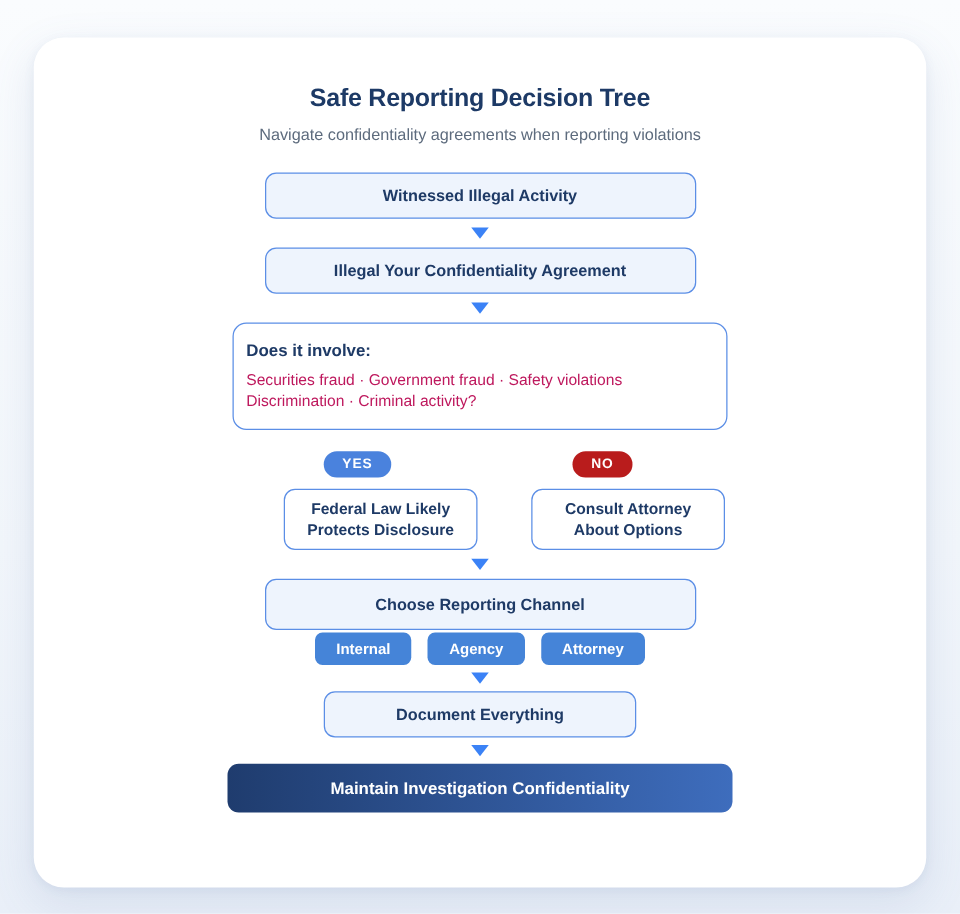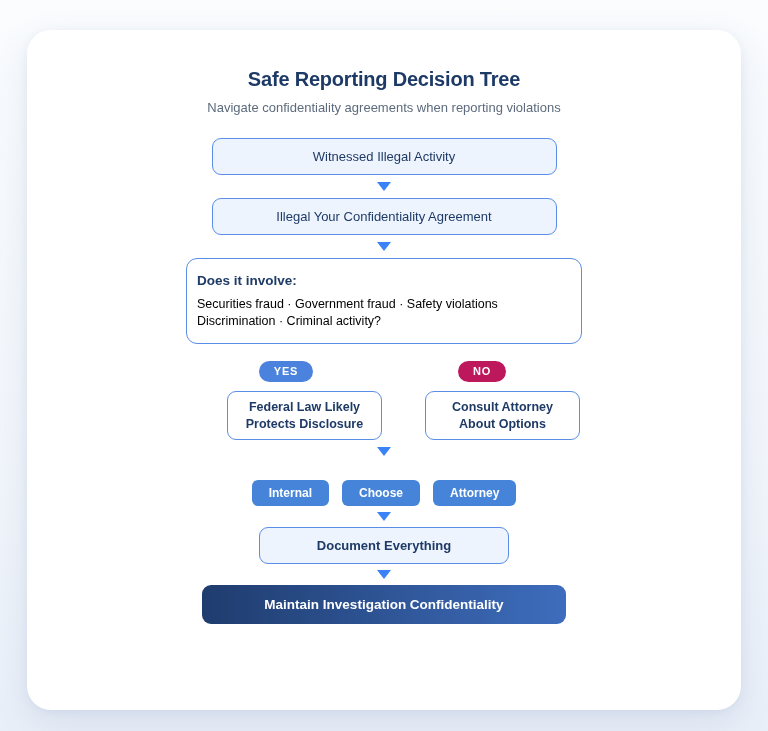--- a/index.html
+++ b/index.html
@@ -36,21 +36,21 @@
     color: #5d6b7d;
   }
   .node {
     margin-top: 0;
     width: 345px;
     background: #eef4fd;
     border: 1.5px solid #5b8ee6;
     border-radius: 9px;
     color: #1e3a66;
     font-size: 13px;
-    font-weight: 400;
+    font-weight: 700;
     text-align: center;
     padding: 10px 8px;
   }
   .node.first { margin-top: 23px; }
   .arrow {
     width: 0; height: 0;
     border-left: 7px solid transparent;
     border-right: 7px solid transparent;
     border-top: 9px solid #3b82f6;
     margin: 7px auto 7px auto;
@@ -65,21 +65,21 @@
     padding: 14px 10px 13px 10px;
   }
   .q-title {
     font-size: 13.5px;
     font-weight: 700;
     color: #1e3a66;
     margin-bottom: 8px;
   }
   .q-line {
     font-size: 12.5px;
-    color: #000000;
+    color: #be185d;
     line-height: 17px;
   }
   .pills-row {
     margin-top: 17px;
     width: 392px;
     display: flex;
   }
   .pill-col {
     flex: 1;
     display: flex;
@@ -89,21 +89,21 @@
     font-size: 11px;
     font-weight: 700;
     letter-spacing: 0.8px;
     color: #ffffff;
     padding: 5px 15px;
     border-radius: 11px;
     border: none;
     line-height: 11px;
   }
   .pill.yes { background: #4a82dd; }
-  .pill.no  { background: #be185d; }
+  .pill.no  { background: #b91c1c; }
   .branch-row {
     margin-top: 9px;
     width: 392px;
     display: flex;
     gap: 4px;
   }
   .branch-box {
     flex: 1;
     background: #ffffff;
     border: 1.5px solid #5b8ee6;
@@ -111,21 +111,21 @@
     text-align: center;
     padding: 7px 6px;
     font-size: 12.5px;
     font-weight: 700;
     color: #1e3a66;
     line-height: 16.5px;
     margin-left: 39px;
   }
   .node.choose { padding: 12px 8px; }
   .channel-row {
-    margin-top: 17px;
+    margin-top: 2px;
     display: flex;
     gap: 13px;
   }
   .channel-btn {
     background: #4584d8;
     color: #ffffff;
     border: none;
     border-radius: 6px;
     font-family: inherit;
     font-size: 12px;
@@ -141,21 +141,21 @@
     background: #eef4fd;
     border: 1.5px solid #5b8ee6;
     border-radius: 9px;
     text-align: center;
     padding: 10px 8px;
     font-size: 13px;
     font-weight: 700;
     color: #1e3a66;
   }
   .final-box {
-    width: 364px;
+    width: 404px;
     background: linear-gradient(90deg, #1f3c6e 0%, #3e6dbd 100%);
     border-radius: 9px;
     text-align: center;
     padding: 12px 8px;
     font-size: 13.5px;
     font-weight: 700;
     color: #ffffff;
   }
 </style>
 </head>
@@ -195,24 +195,25 @@
       <div>Protects Disclosure</div>
     </div>
     <div class="branch-box">
       <div>Consult Attorney</div>
       <div>About Options</div>
     </div>
   </div>
 
   <div class="arrow"></div>
 
+  <div class="node choose">Choose Reporting Channel</div>
 
   <div class="channel-row">
     <button class="channel-btn">Internal</button>
-    <button class="channel-btn">Choose</button>
+    <button class="channel-btn">Agency</button>
     <button class="channel-btn">Attorney</button>
   </div>
 
   <div class="arrow tight"></div>
 
   <div class="action-row">
     <div class="action-box">Document Everything</div>
   </div>
 
   <div class="arrow tight"></div>

